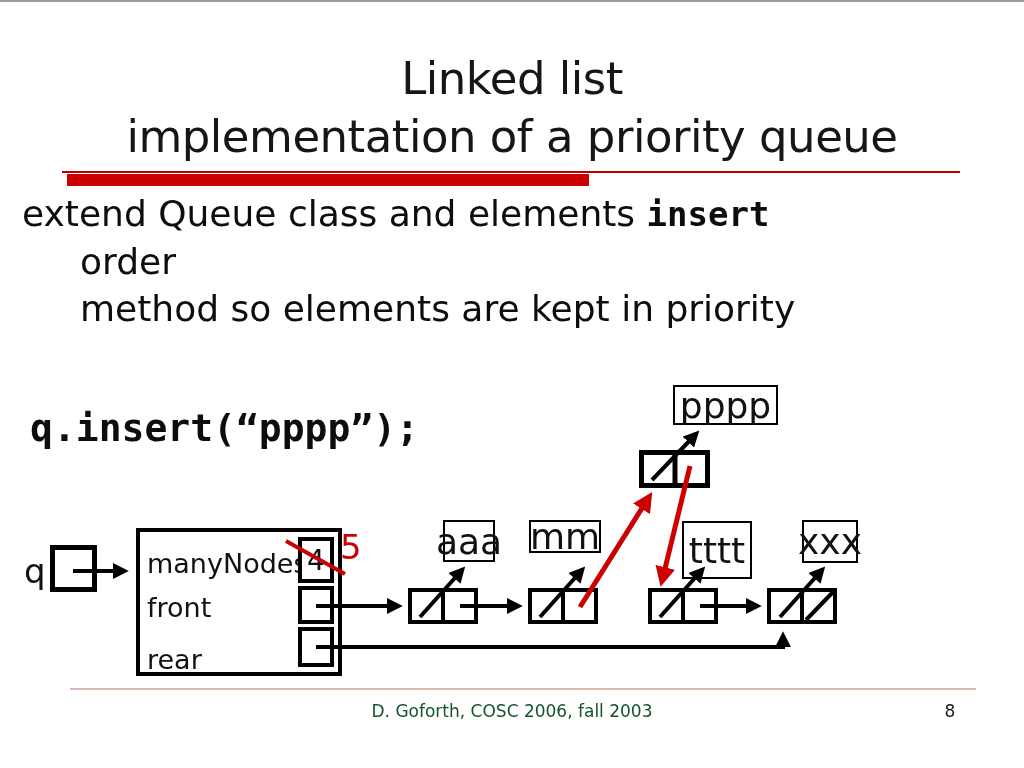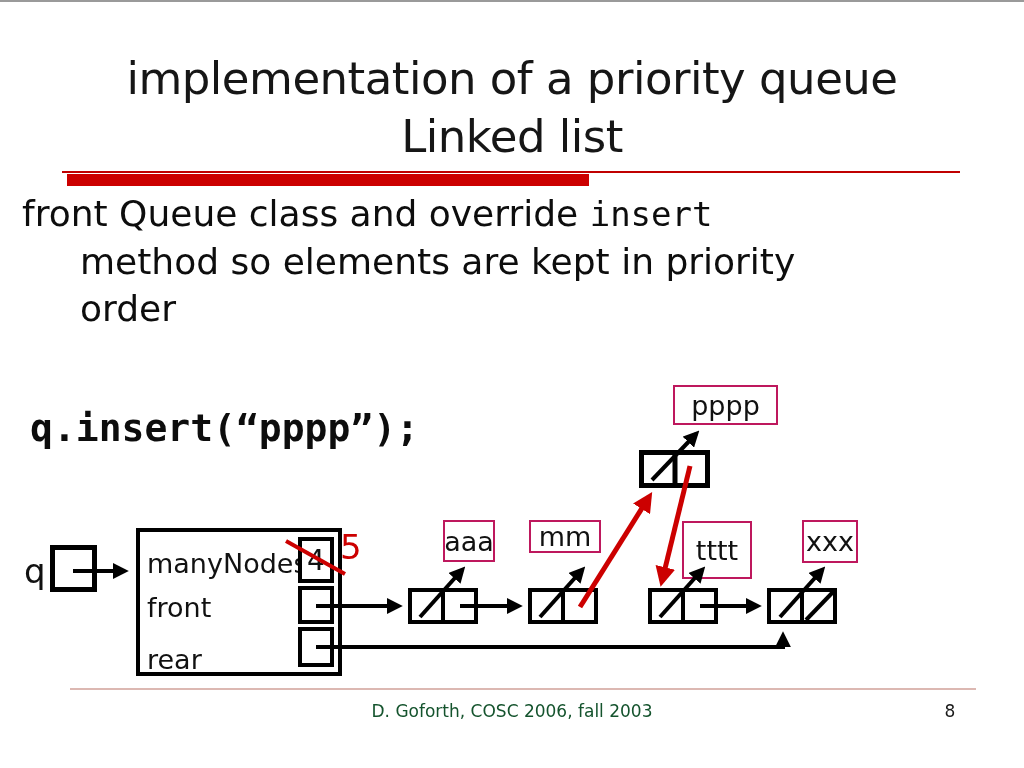--- a/index.html
+++ b/index.html
@@ -12,30 +12,30 @@
 
   
   .title{left:0;top:50px;width:1024px;text-align:center;font-size:45px;line-height:58px;
          color:#161616;font-weight:400;letter-spacing:-0.5px;}
   .rule-thin{left:62px;top:171px;width:898px;height:2px;background:#c00000;}
   .rule-bar{left:67px;top:174px;width:522px;height:12px;background:#cc0000;}
 
   
   .body-text{left:22px;top:190px;width:960px;font-size:36px;line-height:47px;color:#0d0d0d;}
   .body-text .indent{margin-left:58px;}
-  .mono{font-family:"DejaVu Sans Mono",monospace;font-weight:normal;font-size:34px;}
+  .mono{font-family:"DejaVu Sans Mono",monospace;font-weight:bold;font-size:34px;}
 
   
   .code-line{left:30px;top:406px;font-family:"DejaVu Sans Mono",monospace;
              font-weight:bold;font-size:38px;color:#0d0d0d;}
 
   
   .box{position:absolute;box-sizing:border-box;background:#fff;border:4px solid #000;}
-  .labelbox{position:absolute;box-sizing:border-box;background:#fff;border:2px solid #be185d;
-            display:flex;align-items:center;justify-content:center;font-size:27px;color:#111;}
+  .labelbox{position:absolute;box-sizing:border-box;background:#fff;border:2px solid #000000;
+            display:flex;align-items:center;justify-content:center;font-size:36px;color:#111;}
   .node{position:absolute;box-sizing:border-box;background:#fff;border:4px solid #000;}
   .node .divider{position:absolute;left:50%;top:0;bottom:0;width:4px;background:#000;
                  transform:translateX(-50%);}
   .node-p{border-width:5px;}
   .node-p .divider{width:5px;}
   .fieldlabel{position:absolute;font-size:27px;color:#111;}
   .q-label{left:24px;top:551px;font-size:34px;}
   .count-cell{display:flex;align-items:center;justify-content:center;font-size:28px;}
   .new-count{left:340px;top:527px;font-size:34px;color:#cc0000;}
 
@@ -45,30 +45,30 @@
   .page-number{left:930px;top:701px;width:40px;text-align:center;font-size:17px;color:#1a1a1a;}
 
   svg.overlay{position:absolute;left:0;top:0;width:1024px;height:768px;pointer-events:none;}
 </style>
 </head>
 <body>
 
 <div class="abs slide-top-edge"></div>
 
 <div class="abs title">
+  <div>Linked list</div>
   <div>implementation of a priority queue</div>
-  <div>Linked list</div>
 </div>
 <div class="abs rule-thin"></div>
 <div class="abs rule-bar"></div>
 
 <div class="abs body-text">
-  <div><span>front Queue class and override </span><span class="mono">insert</span></div>
+  <div><span>extend Queue class and elements </span><span class="mono">insert</span></div>
+  <div class="indent">order</div>
   <div class="indent">method so elements are kept in priority</div>
-  <div class="indent">order</div>
 </div>
 
 <div class="abs code-line">q.insert(“pppp”);</div>
 
 <div class="abs q-label fieldlabel">q</div>
 <div class="box" style="left:50px;top:545px;width:47px;height:47px;border-width:5px;"></div>
 
 <div class="box" style="left:136px;top:528px;width:206px;height:148px;"></div>
 <div class="fieldlabel" style="left:147px;top:548px;">manyNodes</div>
 <div class="fieldlabel" style="left:147px;top:592px;">front</div>

